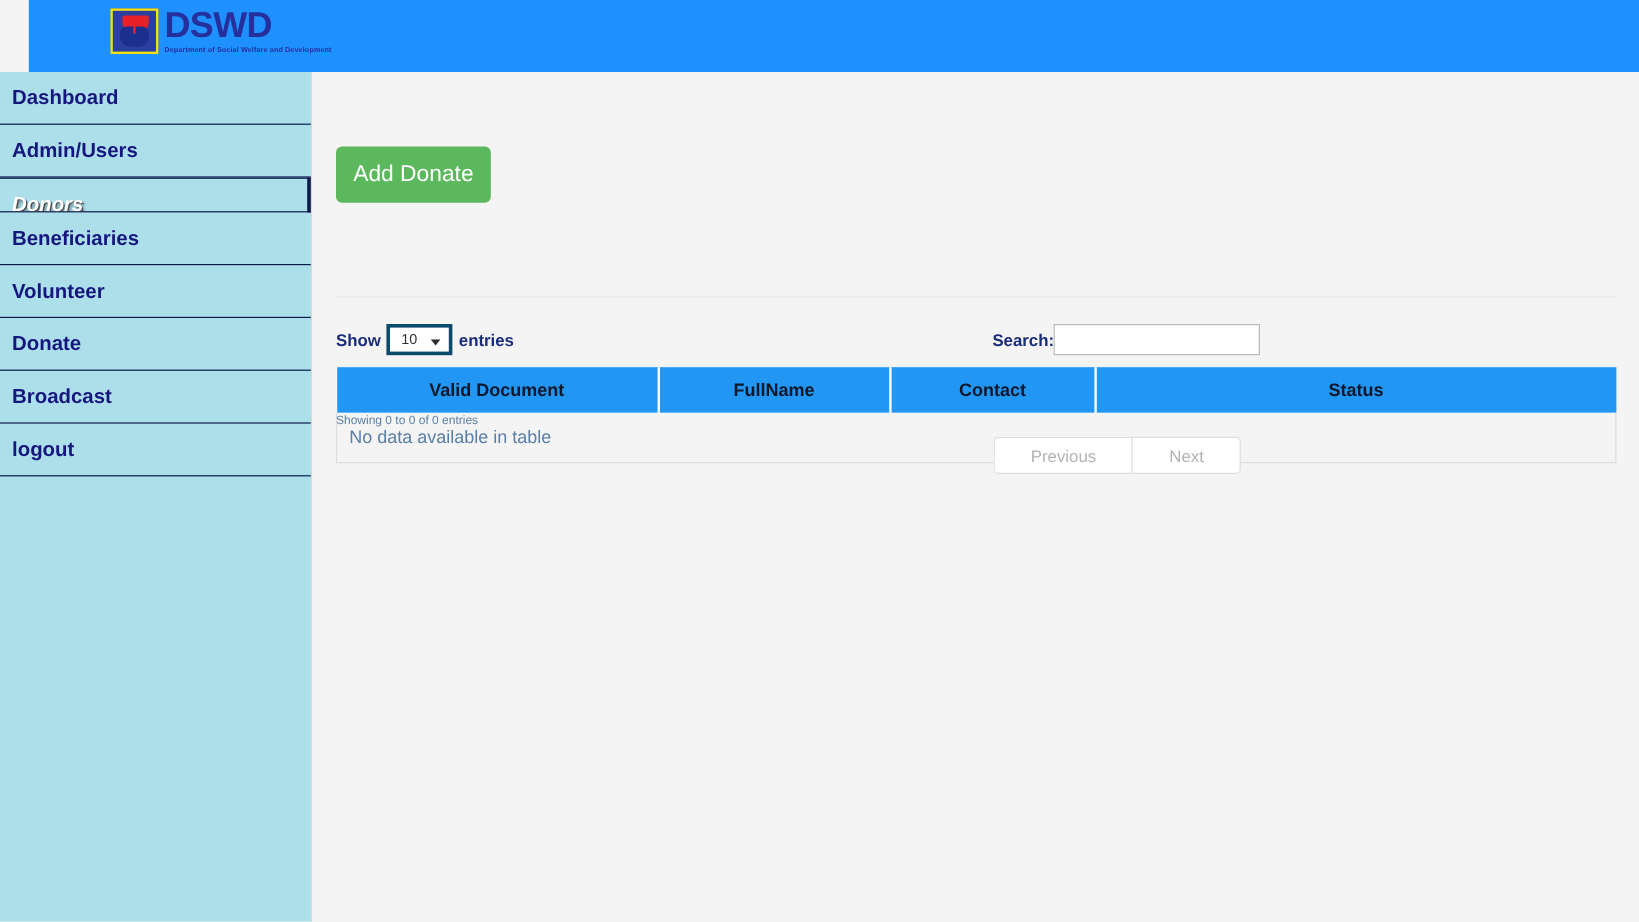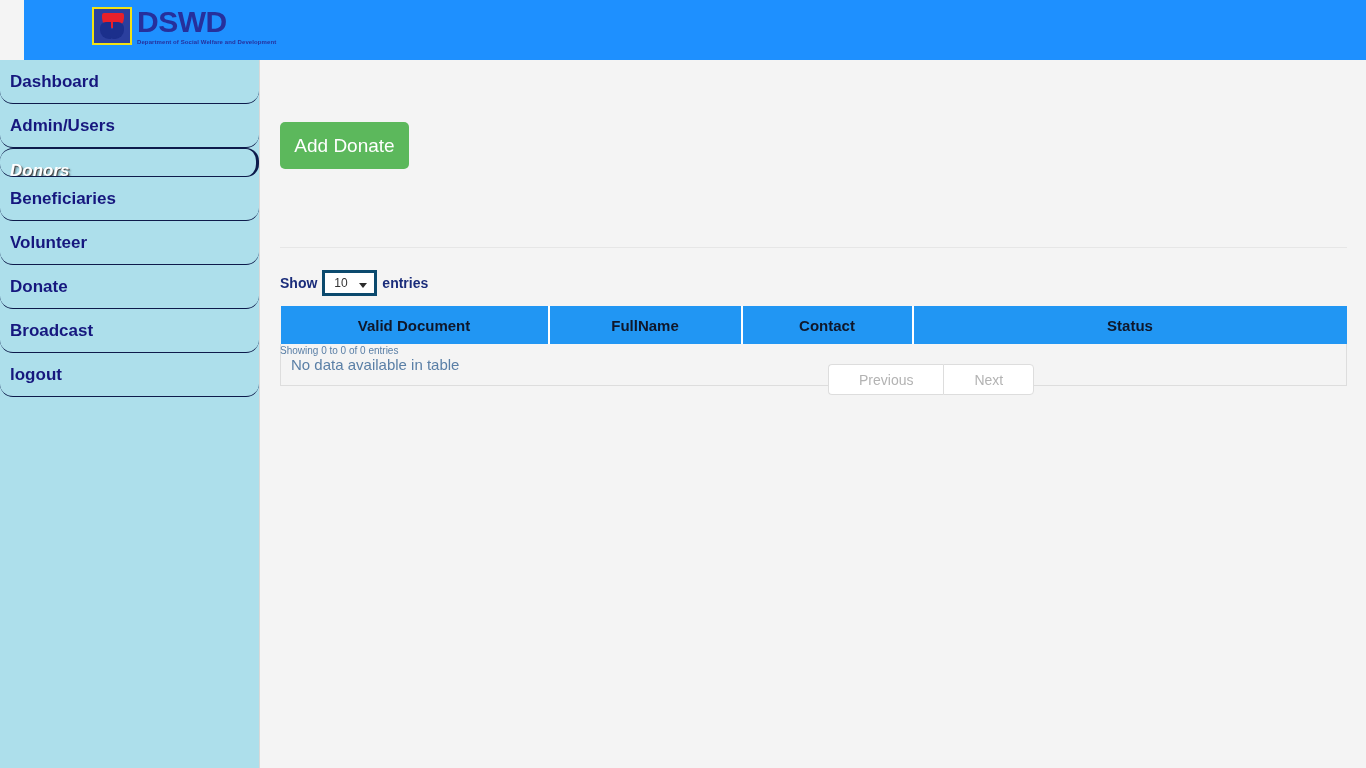--- a/index.html
+++ b/index.html
@@ -87,21 +87,20 @@
     height: 44px;
     line-height: 44px;
     padding-left: 10px;
     font-size: 17px;
     font-weight: bold;
     color: #16177e;
     border-bottom: 1px solid #0d1b4b;
     cursor: pointer;
     white-space: nowrap;
     overflow: hidden;
-    border-radius: 13px;
   }
   .nav-item.active {
     color: #ffffff;
     text-shadow: 1px 1px 0 #4a4a4a, 2px 2px 2px rgba(0,0,0,.35);
     border-top: 1px solid #0d1b4b;
     border-right: 3px solid #0d1b4b;
     height: 29px;
     line-height: 43px;
     font-style: italic;
   }
@@ -288,20 +287,24 @@
 
   <div class="dt-length">
     <span>Show</span>
     <div class="dt-select">
       <span>10</span>
       <span class="dt-caret"></span>
     </div>
     <span>entries</span>
   </div>
 
+  <div class="dt-filter">
+    <span>Search:</span>
+    <input class="dt-search-input" type="text" placeholder="" style="">
+  </div>
 
   <div style="position:absolute; left:0; top:62px; width:100%;">
     <table class="dt-table">
       <thead>
         <tr>
           <th style="width:268px">Valid Document</th>
           <th style="width:193px">FullName</th>
           <th style="width:171px">Contact</th>
           <th>Status</th>
         </tr>

